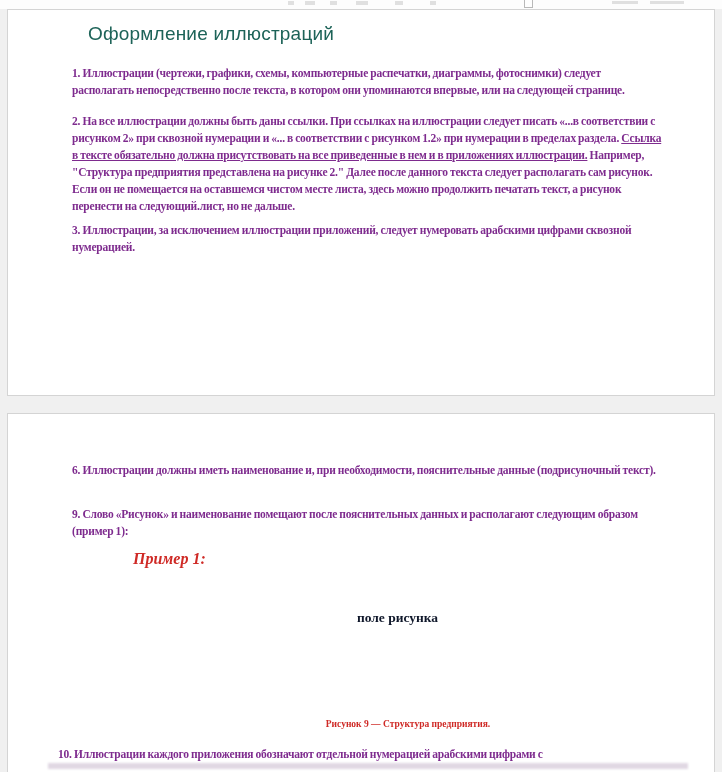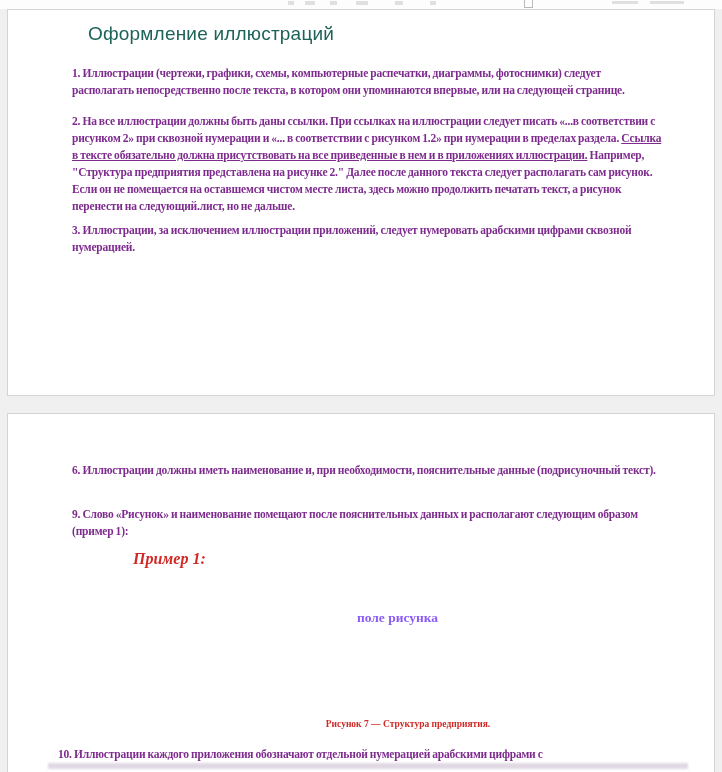--- a/index.html
+++ b/index.html
@@ -34,21 +34,21 @@
           text-align:left; }
   .para .u { text-decoration:underline;text-align:right; }
 
   .para10 { left:50px; width:614px; }
 
   .example-label { position:absolute; left:125px; top:136px;
                    font-weight:bold; font-style:italic; font-size:16px;
                    color:#cf2a26; }
   .figure-field { position:absolute; left:64px; top:196px; width:651px;
                   text-align:center; font-weight:bold; font-size:13.5px;
-                  color:#8b5cf6; }
+                  color:#0f172a; }
   .figure-caption { position:absolute; left:85px; top:305px; width:630px;
                     text-align:center; font-weight:bold; font-size:9.5px;
                     color:#cf2a26; }
   .cutoff { position:absolute; left:40px; top:349px; width:640px; height:6px;
             background:rgba(145,115,155,.28); filter:blur(1px); }
 </style>
 </head>
 <body>
 
 <div class="canvas">
@@ -78,20 +78,20 @@
 
   <div class="page page2">
     <p class="para" style="top:48px">6. Иллюстрации должны иметь наименование и, при необходимости, пояснительные данные (подрисуночный текст).</p>
 
     <p class="para" style="top:92px">9. Слово «Рисунок» и наименование помещают после пояснительных данных и располагают следующим образом (пример 1):</p>
 
     <p class="example-label">Пример 1:</p>
 
     <p class="figure-field">поле рисунка</p>
 
-    <p class="figure-caption">Рисунок 7 — Структура предприятия.</p>
+    <p class="figure-caption">Рисунок 9 — Структура предприятия.</p>
 
     <p class="para para10" style="top:332px">10. Иллюстрации каждого приложения обозначают отдельной нумерацией арабскими цифрами с</p>
 
     <div class="cutoff"></div>
   </div>
 
 </div>
 
 </body></html>

